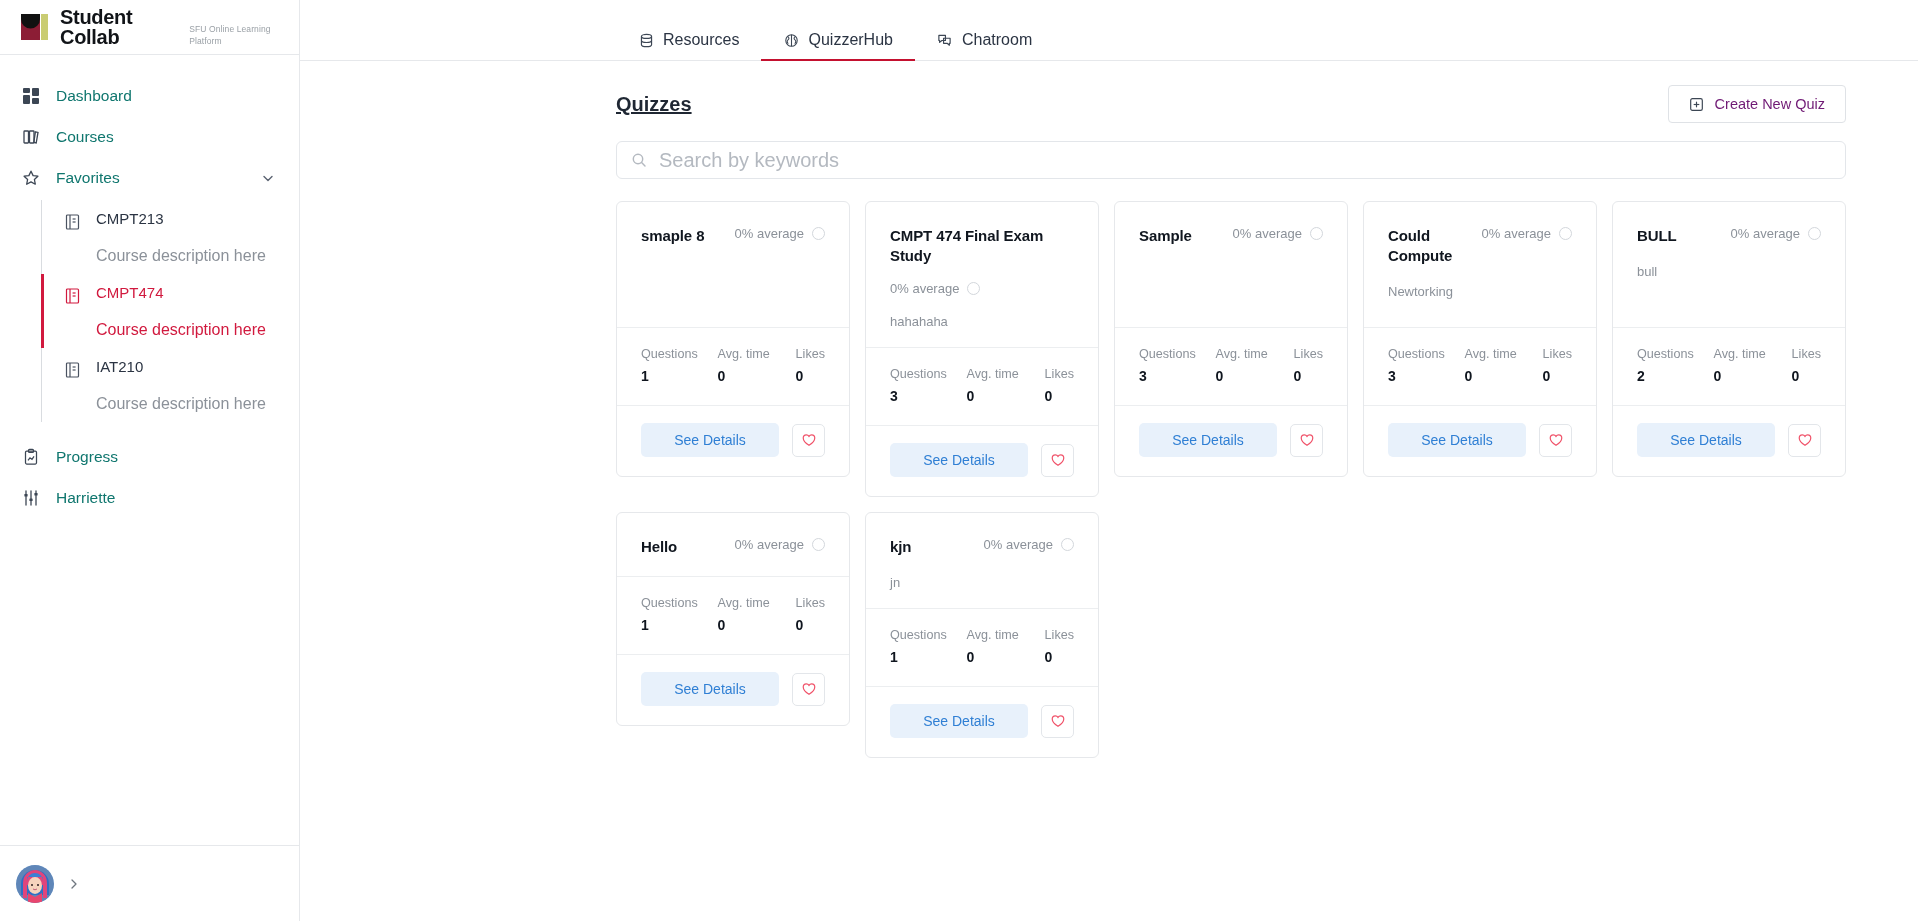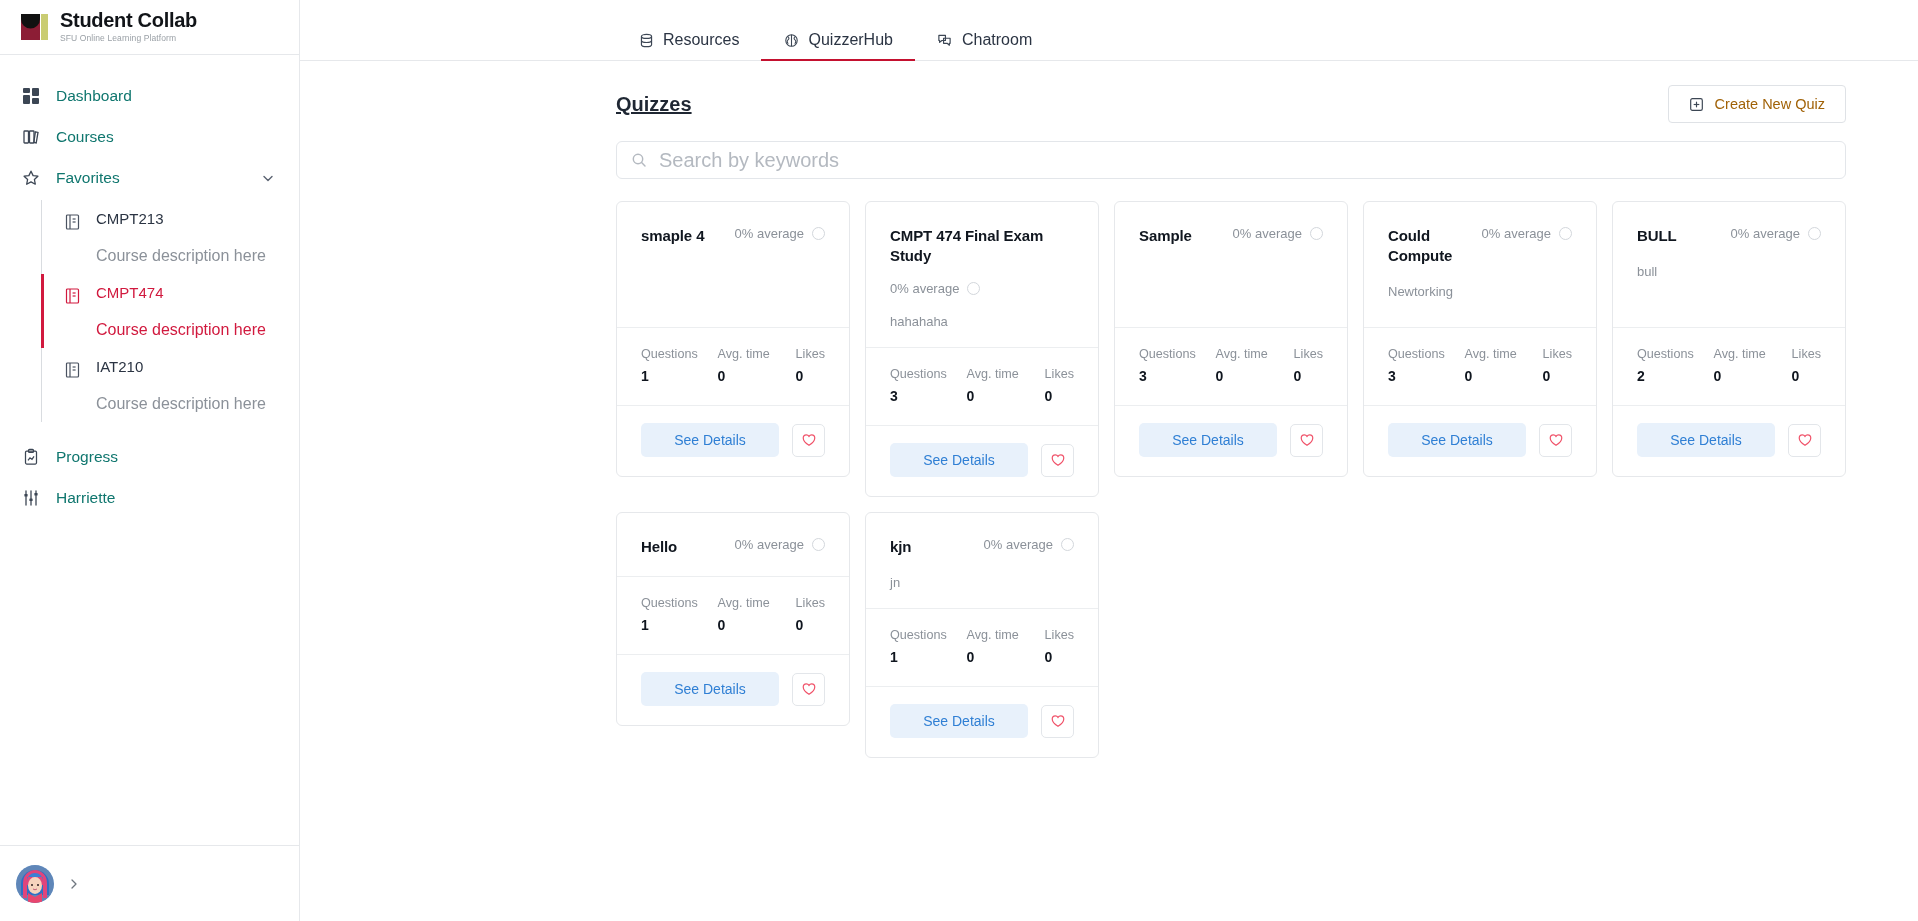--- a/index.html
+++ b/index.html
@@ -22,21 +22,21 @@
     display: flex; flex-direction: column;
     flex: 0 0 300px;
   }
   .brand {
     height: 54px;
     display: flex; align-items: center;
     padding-left: 21px;
     gap: 11px;
   }
   .logo-mark { position: relative; width: 28px; height: 30px; display: block; }
-  .brand-text { display: flex; flex-direction: column; justify-content: center; }
+  .brand-text { display: flex; flex-direction: row; justify-content: center; align-items: flex-end; }
   .brand-title {
     font-size: 20px; font-weight: bold; letter-spacing: -0.3px;
     color: #111418; line-height: 20px;
   }
   .brand-sub {
     font-size: 8.5px; color: #9aa0a6; line-height: 12px; margin-top: 2px;
     letter-spacing: 0.1px;
   }
   .sidebar-sep { height: 1px; background: #e6e8eb; width: 100%; }
 
@@ -111,21 +111,21 @@
   .page-head {
     display: flex; align-items: center; justify-content: space-between;
     padding: 24px 0 18px 0;
   }
   .page-title { font-size: 20px; font-weight: bold; color: #1f2733; text-decoration: underline; }
   .create-btn {
     display: flex; align-items: center; gap: 11px;
     height: 38px; padding: 0 20px;
     border: 1px solid #dfe2e6; border-radius: 4px;
     background: #fff; cursor: pointer;
-    font-size: 14.5px; color: #a16207; font-weight: 500;
+    font-size: 14.5px; color: #701a75; font-weight: 500;
   }
   .create-btn .p-ico { width: 15px; height: 15px; color: #3c4654; }
 
   .search-wrap {
     position: relative; height: 38px; margin-bottom: 22px;
   }
   .search-input {
     width: 100%; height: 38px;
     border: 1px solid #e3e6ea; border-radius: 6px;
     padding: 0 14px 0 42px;
@@ -426,21 +426,21 @@
             </svg>
           </span>
           <input class="search-input" type="text" placeholder="Search by keywords" value="" style="">
         </div>
 
         <div class="grid">
 
           <div class="card tall">
             <div class="card-top">
               <div class="card-head">
-                <div class="card-title">smaple 4</div>
+                <div class="card-title">smaple 8</div>
                 <div class="avg-wrap">
                   <span class="avg-text">0% average</span>
                   <span class="avg-ring"></span>
                 </div>
               </div>
             </div>
             <div class="card-stats">
               <div class="stat">
                 <span class="stat-label">Questions</span>
                 <span class="stat-val">1</span>

